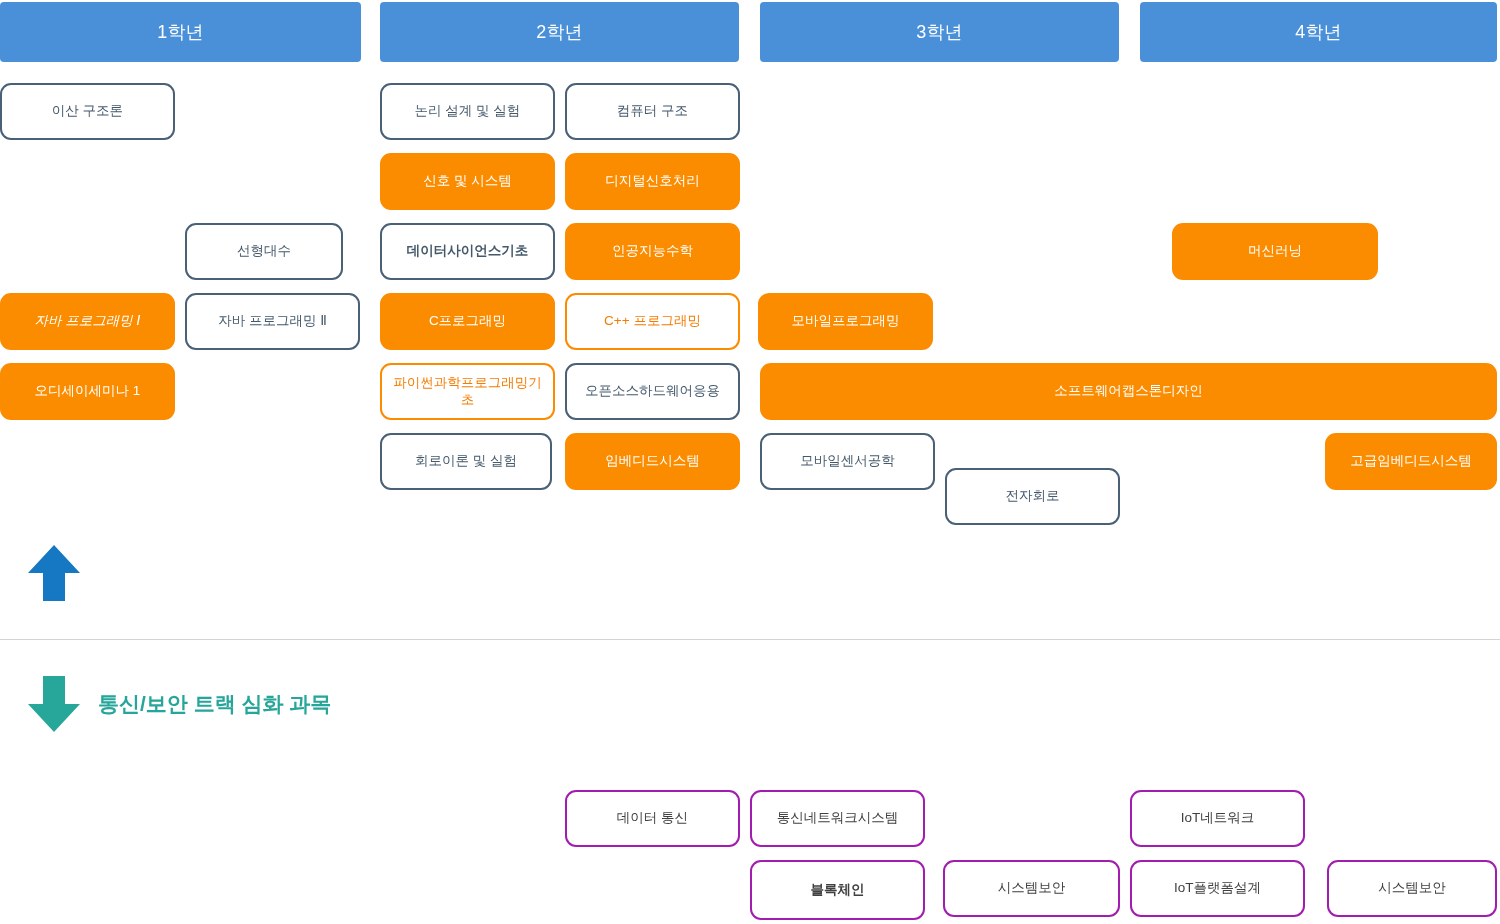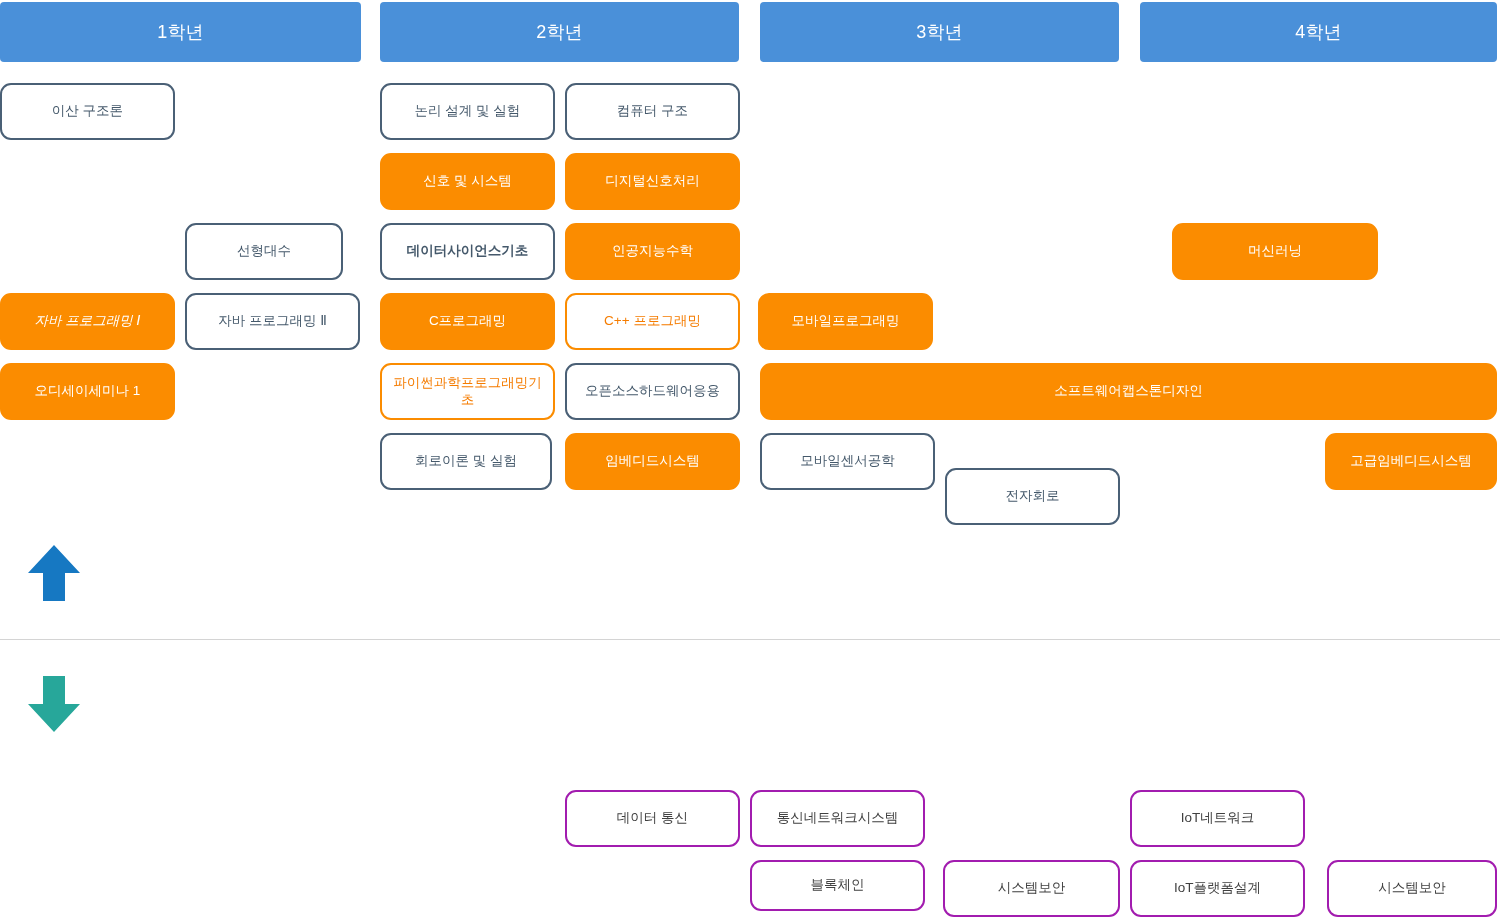--- a/index.html
+++ b/index.html
@@ -136,24 +136,25 @@
     </svg>
   </div>
 
   <div class="divider" style="top:639px;"></div>
 
   <div class="arrow" style="left:26px; top:674px;">
     <svg viewBox="0 0 56 60" width="56" height="60" aria-hidden="true">
       <polygon points="17,2 39,2 39,30 54,30 28,58 2,30 17,30" fill="#27a79a"></polygon>
     </svg>
   </div>
+  <div class="legend-label down" style="left:98px; top:690px;">통신/보안 트랙 심화 과목</div>
 
   <div id="track-section">
       <div class="course track" style="left: 565px; top: 790px; width: 175px; height: 57px;">데이터 통신</div>
       <div class="course track" style="left: 750px; top: 790px; width: 175px; height: 57px;">통신네트워크시스템</div>
       <div class="course track" style="left: 1130px; top: 790px; width: 175px; height: 57px;">IoT네트워크</div>
-      <div class="course track" style="left: 750px; top: 860px; width: 175px; height: 51px;">블록체인</div>
+      <div class="course track" style="left: 750px; top: 860px; width: 175px; height: 60px; font-weight: bold;">블록체인</div>
       <div class="course track" style="left: 943px; top: 860px; width: 177px; height: 57px;">시스템보안</div>
       <div class="course track" style="left: 1130px; top: 860px; width: 175px; height: 57px;">IoT플랫폼설계</div>
       <div class="course track" style="left: 1327px; top: 860px; width: 170px; height: 57px;">시스템보안</div>
     </div>
 
 </div>
 
 </body></html>

